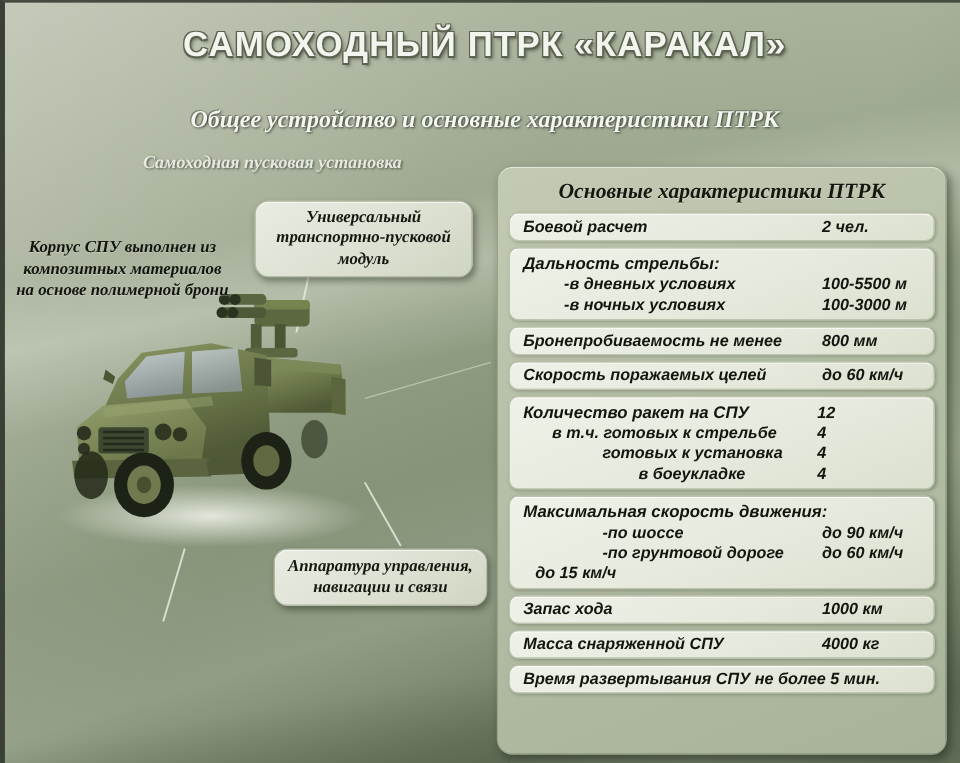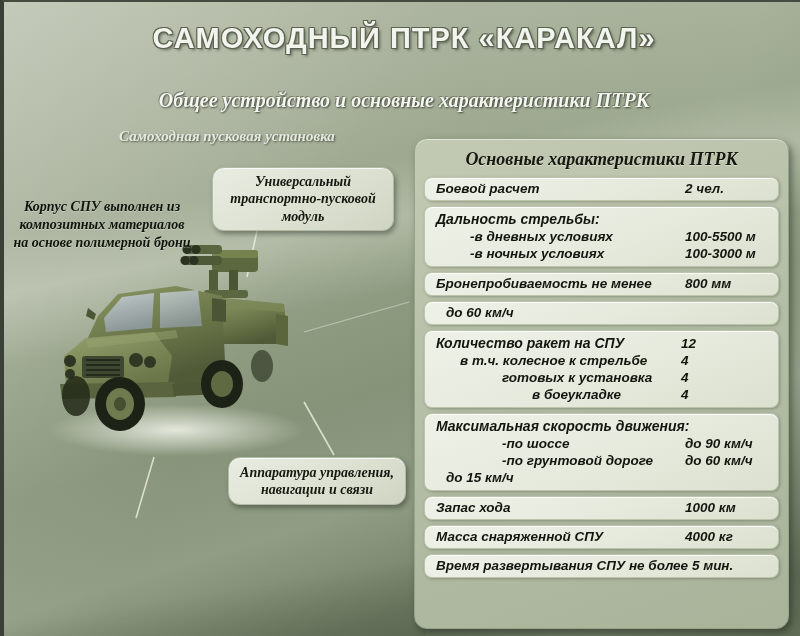--- a/index.html
+++ b/index.html
@@ -305,30 +305,31 @@
           </div>
         </div>
         <div class="row">
           <div class="line ">
             <span class="lbl">Бронепробиваемость не менее</span>
             <span class="val"><span class="val-col">800 мм</span></span>
           </div>
         </div>
         <div class="row">
           <div class="line ">
+            <span class="lbl">Скорость поражаемых целей</span>
             <span class="val"><span class="val-col">до 60 км/ч</span></span>
           </div>
         </div>
         <div class="row tall">
           <div class="line head">
             <span class="lbl">Количество ракет на СПУ</span>
             <span class="val"><span class="val-num">12</span></span>
           </div>
           <div class="line ind-r">
-            <span class="lbl">в т.ч. колесное к стрельбе</span>
+            <span class="lbl">в т.ч. готовых к стрельбе</span>
             <span class="val"><span class="val-num">4</span></span>
           </div>
           <div class="line ind2">
             <span class="lbl">готовых к установка</span>
             <span class="val"><span class="val-num">4</span></span>
           </div>
           <div class="line ind3">
             <span class="lbl">в боеукладке</span>
             <span class="val"><span class="val-num">4</span></span>
           </div>

